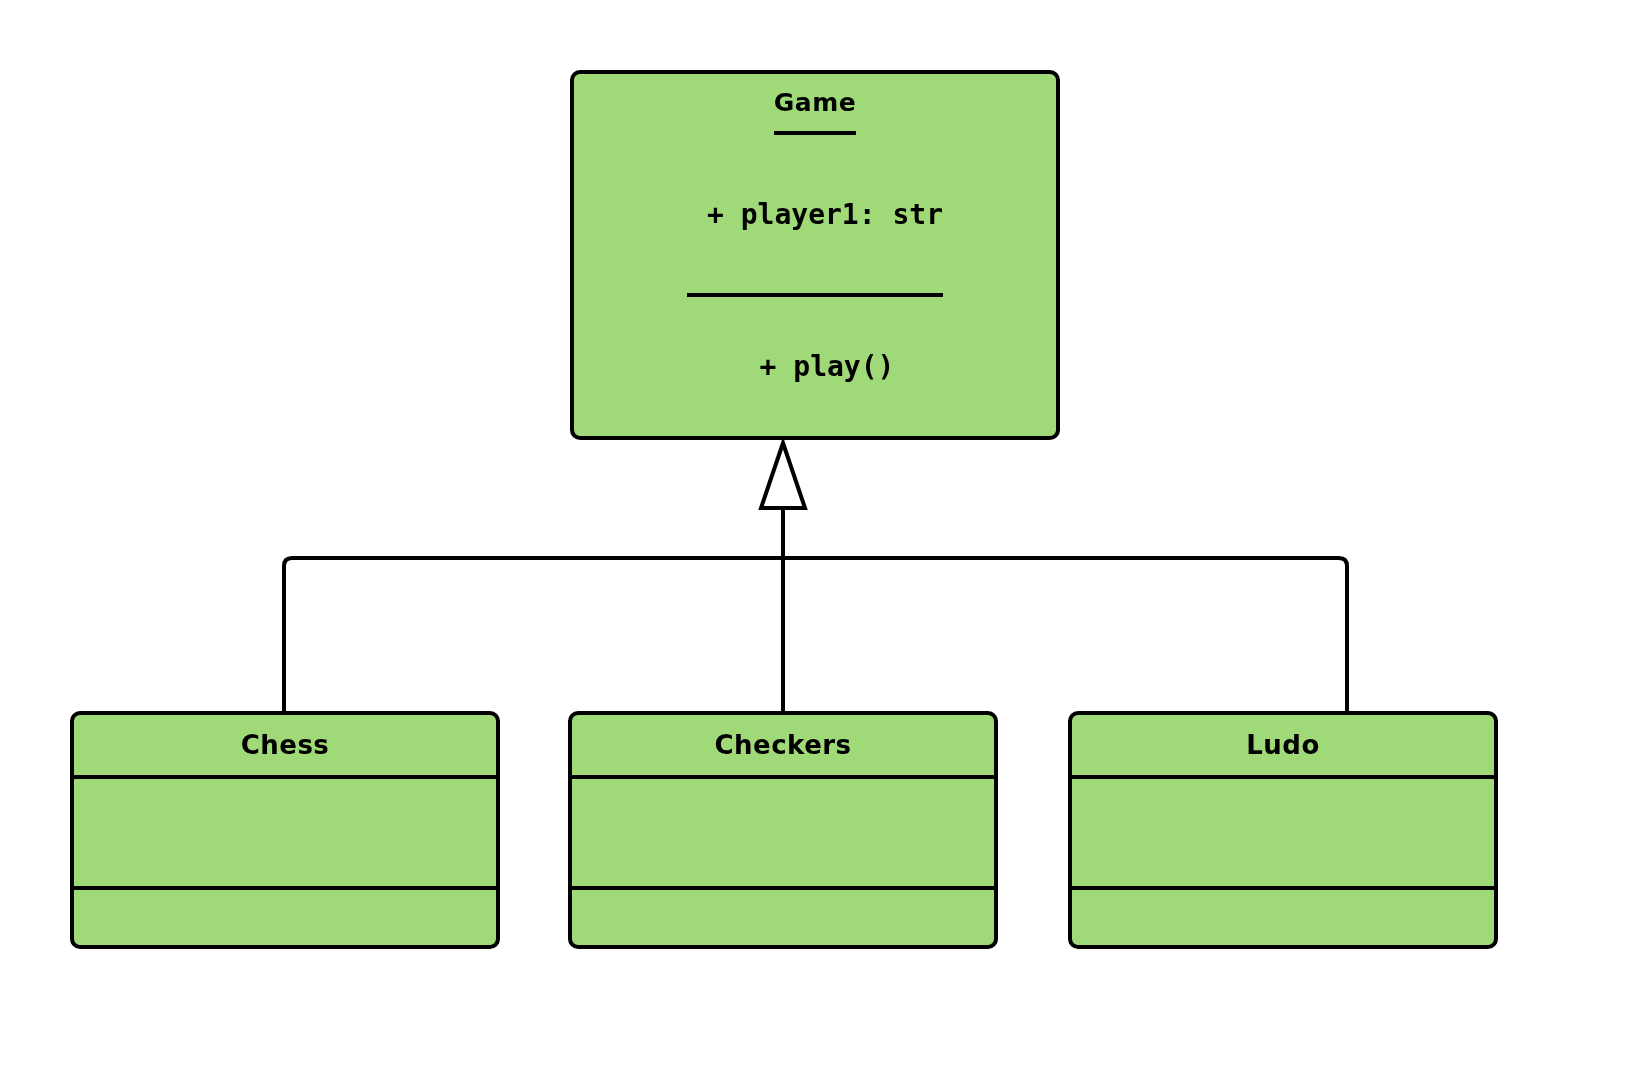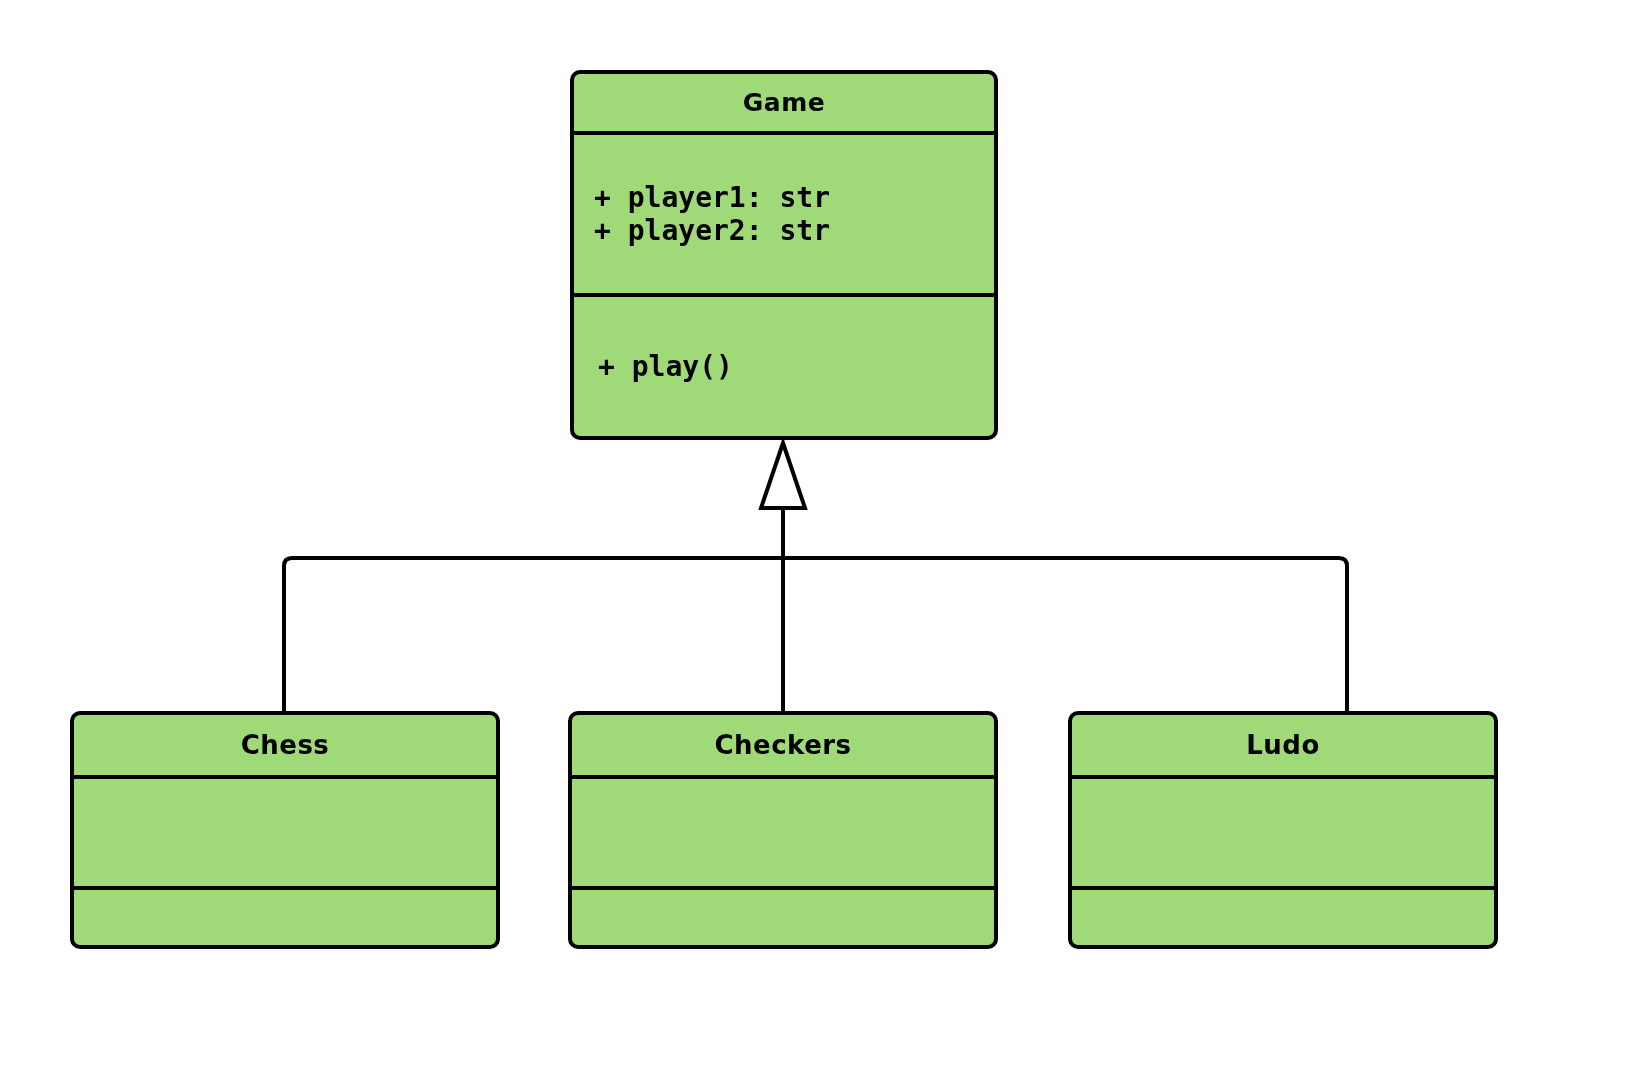--- a/index.html
+++ b/index.html
@@ -69,22 +69,23 @@
     font-family: "DejaVu Sans Mono", monospace;
     color: #000000;
     white-space: pre;
     font-weight: bold;
   }
 
   
   #class-game {
     left: 570px;
     top: 70px;
-    width: 428px;
+    width: 490px;
     height: 370px;
+    align-items: center;
   }
   #class-game .uml-name-row { height: 61px; }
   #class-game .uml-name { font-size: 25px; }
   #class-game .uml-attrs-row {
     height: 162px;
     padding-left: 20px;
   }
   #class-game .uml-methods-row { padding-left: 24px; }
   #class-game .uml-line { font-size: 28px; line-height: 33px; }
 
@@ -118,21 +119,20 @@
 
     <polygon points="783,443 805,508 761,508" fill="#ffffff" stroke="#000000" stroke-width="4" stroke-linejoin="miter"></polygon>
   </svg>
 
   <div class="uml-class" id="class-game">
     <div class="uml-name-row">
       <span class="uml-name">Game</span>
     </div>
     <div class="uml-attrs-row">
       <span class="uml-line">+ player1: str</span>
-      <span class="uml-line">+ player2: str</span>
     </div>
     <div class="uml-methods-row">
       <span class="uml-line">+ play()</span>
     </div>
   </div>
 
   <div class="uml-class uml-leaf" id="class-checkers">
     <div class="uml-name-row">
       <span class="uml-name">Checkers</span>
     </div>

